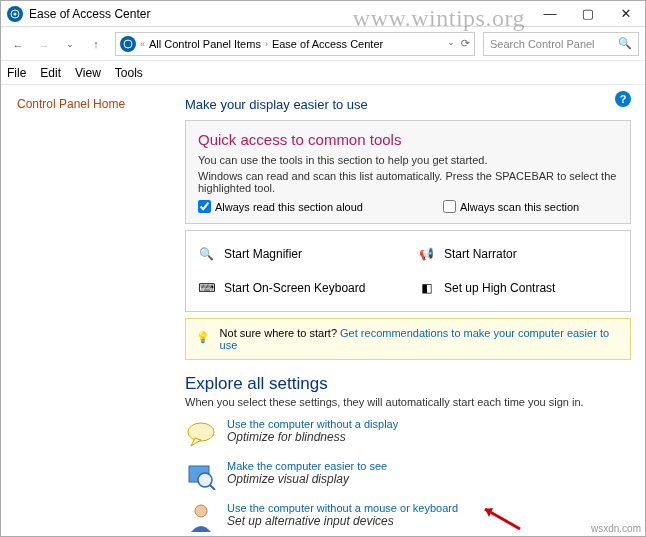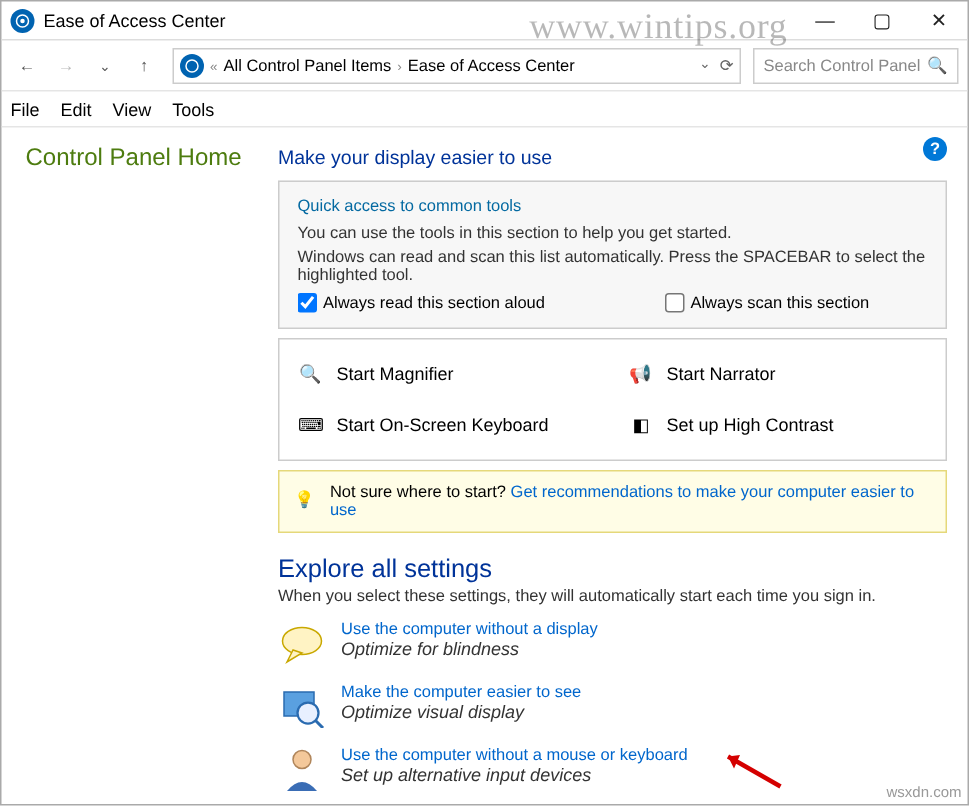--- a/index.html
+++ b/index.html
@@ -14,34 +14,34 @@
 .wm2 { position:absolute; bottom:2px; right:4px; font-size:10px; color:#999;}
 .toolbar { height: 34px; display: flex; align-items: center; padding: 0 6px; gap:4px; border-bottom: 1px solid #e5e5e5;}
 .navbtn { width:22px; height:22px; display:flex; align-items:center; justify-content:center; color:#555;}
 .navbtn.disabled{color:#bbb;}
 .upbtn{width:22px;height:22px;display:flex;align-items:center;justify-content:center;color:#555;}
 .address { display:flex; align-items:center; flex:1; border:1px solid #ccc; height:24px; padding:0 4px; gap:4px; margin:0 4px;}
 .address .ic{width:16px;height:16px;background:#0063b1;border-radius:50%;display:inline-flex;align-items:center;justify-content:center;}
 .crumb{color:#000;font-size:11px;}
 .crumbsep{color:#888;font-size:9px;}
 .addrbtns{margin-left:auto;display:flex;gap:6px;color:#666;}
-.search{width:137px;border:1px solid #ccc;height:24px;display:flex;align-items:center;padding:0 6px;color:#888;font-size:11px;}
+.search{width:156px;border:1px solid #ccc;height:24px;display:flex;align-items:center;padding:0 6px;color:#888;font-size:11px;}
 .search .sic{margin-left:auto;color:#666;}
 .menubar{height:24px;display:flex;align-items:center;padding:0 6px;gap:14px;font-size:12px;border-bottom:1px solid #e5e5e5;}
 .menubar span{cursor:default;}
 .content{display:flex;height:calc(100% - 26px - 34px - 24px);}
 .sidebar{width:180px;padding:12px 8px 12px 16px;}
-.sidebar a{color:#4d7c0f;text-decoration:none;font-size:16px;display:block;margin-bottom:14px;}
+.sidebar a{color:#c2410c;text-decoration:none;font-size:12px;display:block;margin-bottom:14px;}
 .sidebar .row{display:flex;align-items:center;gap:6px;margin-bottom:14px;}
 .sidebar .row svg{flex-shrink:0;}
 .main{flex:1;padding:8px 14px 8px 4px;overflow:auto;position:relative;}
 .help{position:absolute;top:6px;right:14px;width:16px;height:16px;background:#0078d7;border-radius:50%;color:#fff;display:flex;align-items:center;justify-content:center;font-size:11px;font-weight:bold;}
 h1.hdr{color:#003399;font-size:13px;font-weight:normal;margin:4px 0 8px;}
 .qbox{border:1px solid #ccc;background:#f7f7f7;padding:10px 12px;margin-bottom:6px;}
-.qbox h2{font-size:11px;font-weight:normal;color:#0369a1;margin-bottom:6px;}
+.qbox h2{font-size:15px;font-weight:normal;color:#be185d;margin-bottom:6px;}
 .qbox p{font-size:11px;color:#333;margin-bottom:4px;}
 .checks{display:flex;gap:80px;margin-top:6px;font-size:11px;}
 .checks label{display:flex;align-items:center;gap:4px;}
 .checks input{width:13px;height:13px;}
 .tools{border:1px solid #ccc;padding:14px 12px;margin-bottom:6px;}
 .toolgrid{display:grid;grid-template-columns:1fr 1fr;gap:16px 20px;}
 .tool{display:flex;align-items:center;gap:8px;font-size:12px;}
 .tool .ti{width:18px;height:18px;display:flex;align-items:center;justify-content:center;}
 .yellowbar{background:#fffde6;border:1px solid #e5d87a;padding:8px 10px;display:flex;align-items:center;gap:8px;font-size:11px;margin-bottom:14px;}
 .yellowbar .bulb{width:16px;height:16px;}

